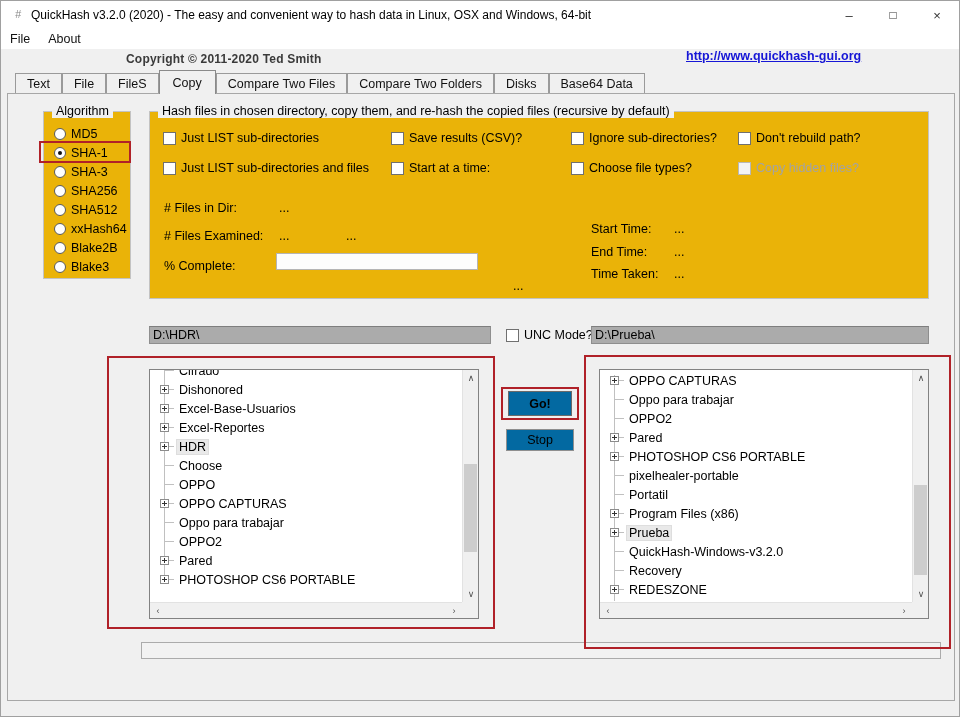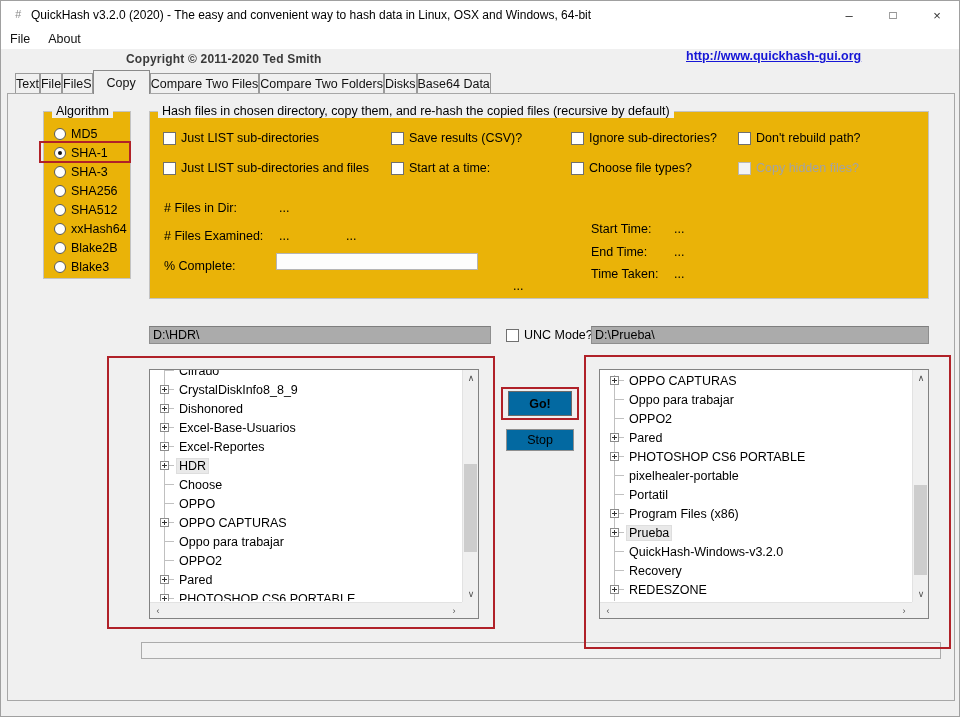--- a/index.html
+++ b/index.html
@@ -24,21 +24,21 @@
 
   
   .copyright { position:absolute; left:125px; top:51px; font-size:12px; font-weight:bold;
                color:#3a3a3a; letter-spacing:.2px; }
   .site-link { position:absolute; left:685px; top:48px; font-size:12.5px; font-weight:bold;
                color:#1616d6; text-decoration:underline; white-space:nowrap; }
 
   
   .tabstrip { position:absolute; left:14px; top:68px; height:24px; display:flex; align-items:flex-end; z-index:3; }
   .tab { height:20px; background:#f0f0f0; border:1px solid #9a9a9a; border-bottom:none;
-         display:flex; align-items:center; padding:0 0; font-size:12.5px; color:#111; }
+         display:flex; align-items:center; padding:0 11px; font-size:12.5px; color:#111; }
   .tab.active { height:24px; padding:0 13px; margin-bottom:-1px; background:#f0f0f0;
                 border-color:#8a8a8a; z-index:4; }
   .tabpanel { position:absolute; left:6px; top:92px; width:948px; height:608px;
               border:1px solid #a7a7a7; background:#f0f0f0; }
 
   
   .groupbox { position:absolute; border:1px solid #c3c3c3; background:#eab308; }
   .gb-legend { position:absolute; top:-8px; left:8px; background:#f0f0f0; padding:0 4px;
                font-size:12.5px; color:#000; white-space:nowrap; }
   .algo-box { left:42px; top:110px; width:88px; height:168px; }
@@ -291,24 +291,20 @@
 
   <div class="tree tree-left">
     <div class="titems">
       <div class="tlist">
           <div class="tree-row">
 
     <span class="tree-label">Cifrado</span>
   </div>
           <div class="tree-row expandable">
     <span class="expand-box"></span>
-    <span class="tree-label">CrystalDiskInfo8_8_9</span>
-  </div>
-          <div class="tree-row expandable">
-    <span class="expand-box"></span>
     <span class="tree-label">Dishonored</span>
   </div>
           <div class="tree-row expandable">
     <span class="expand-box"></span>
     <span class="tree-label">Excel-Base-Usuarios</span>
   </div>
           <div class="tree-row expandable">
     <span class="expand-box"></span>
     <span class="tree-label">Excel-Reportes</span>
   </div>

